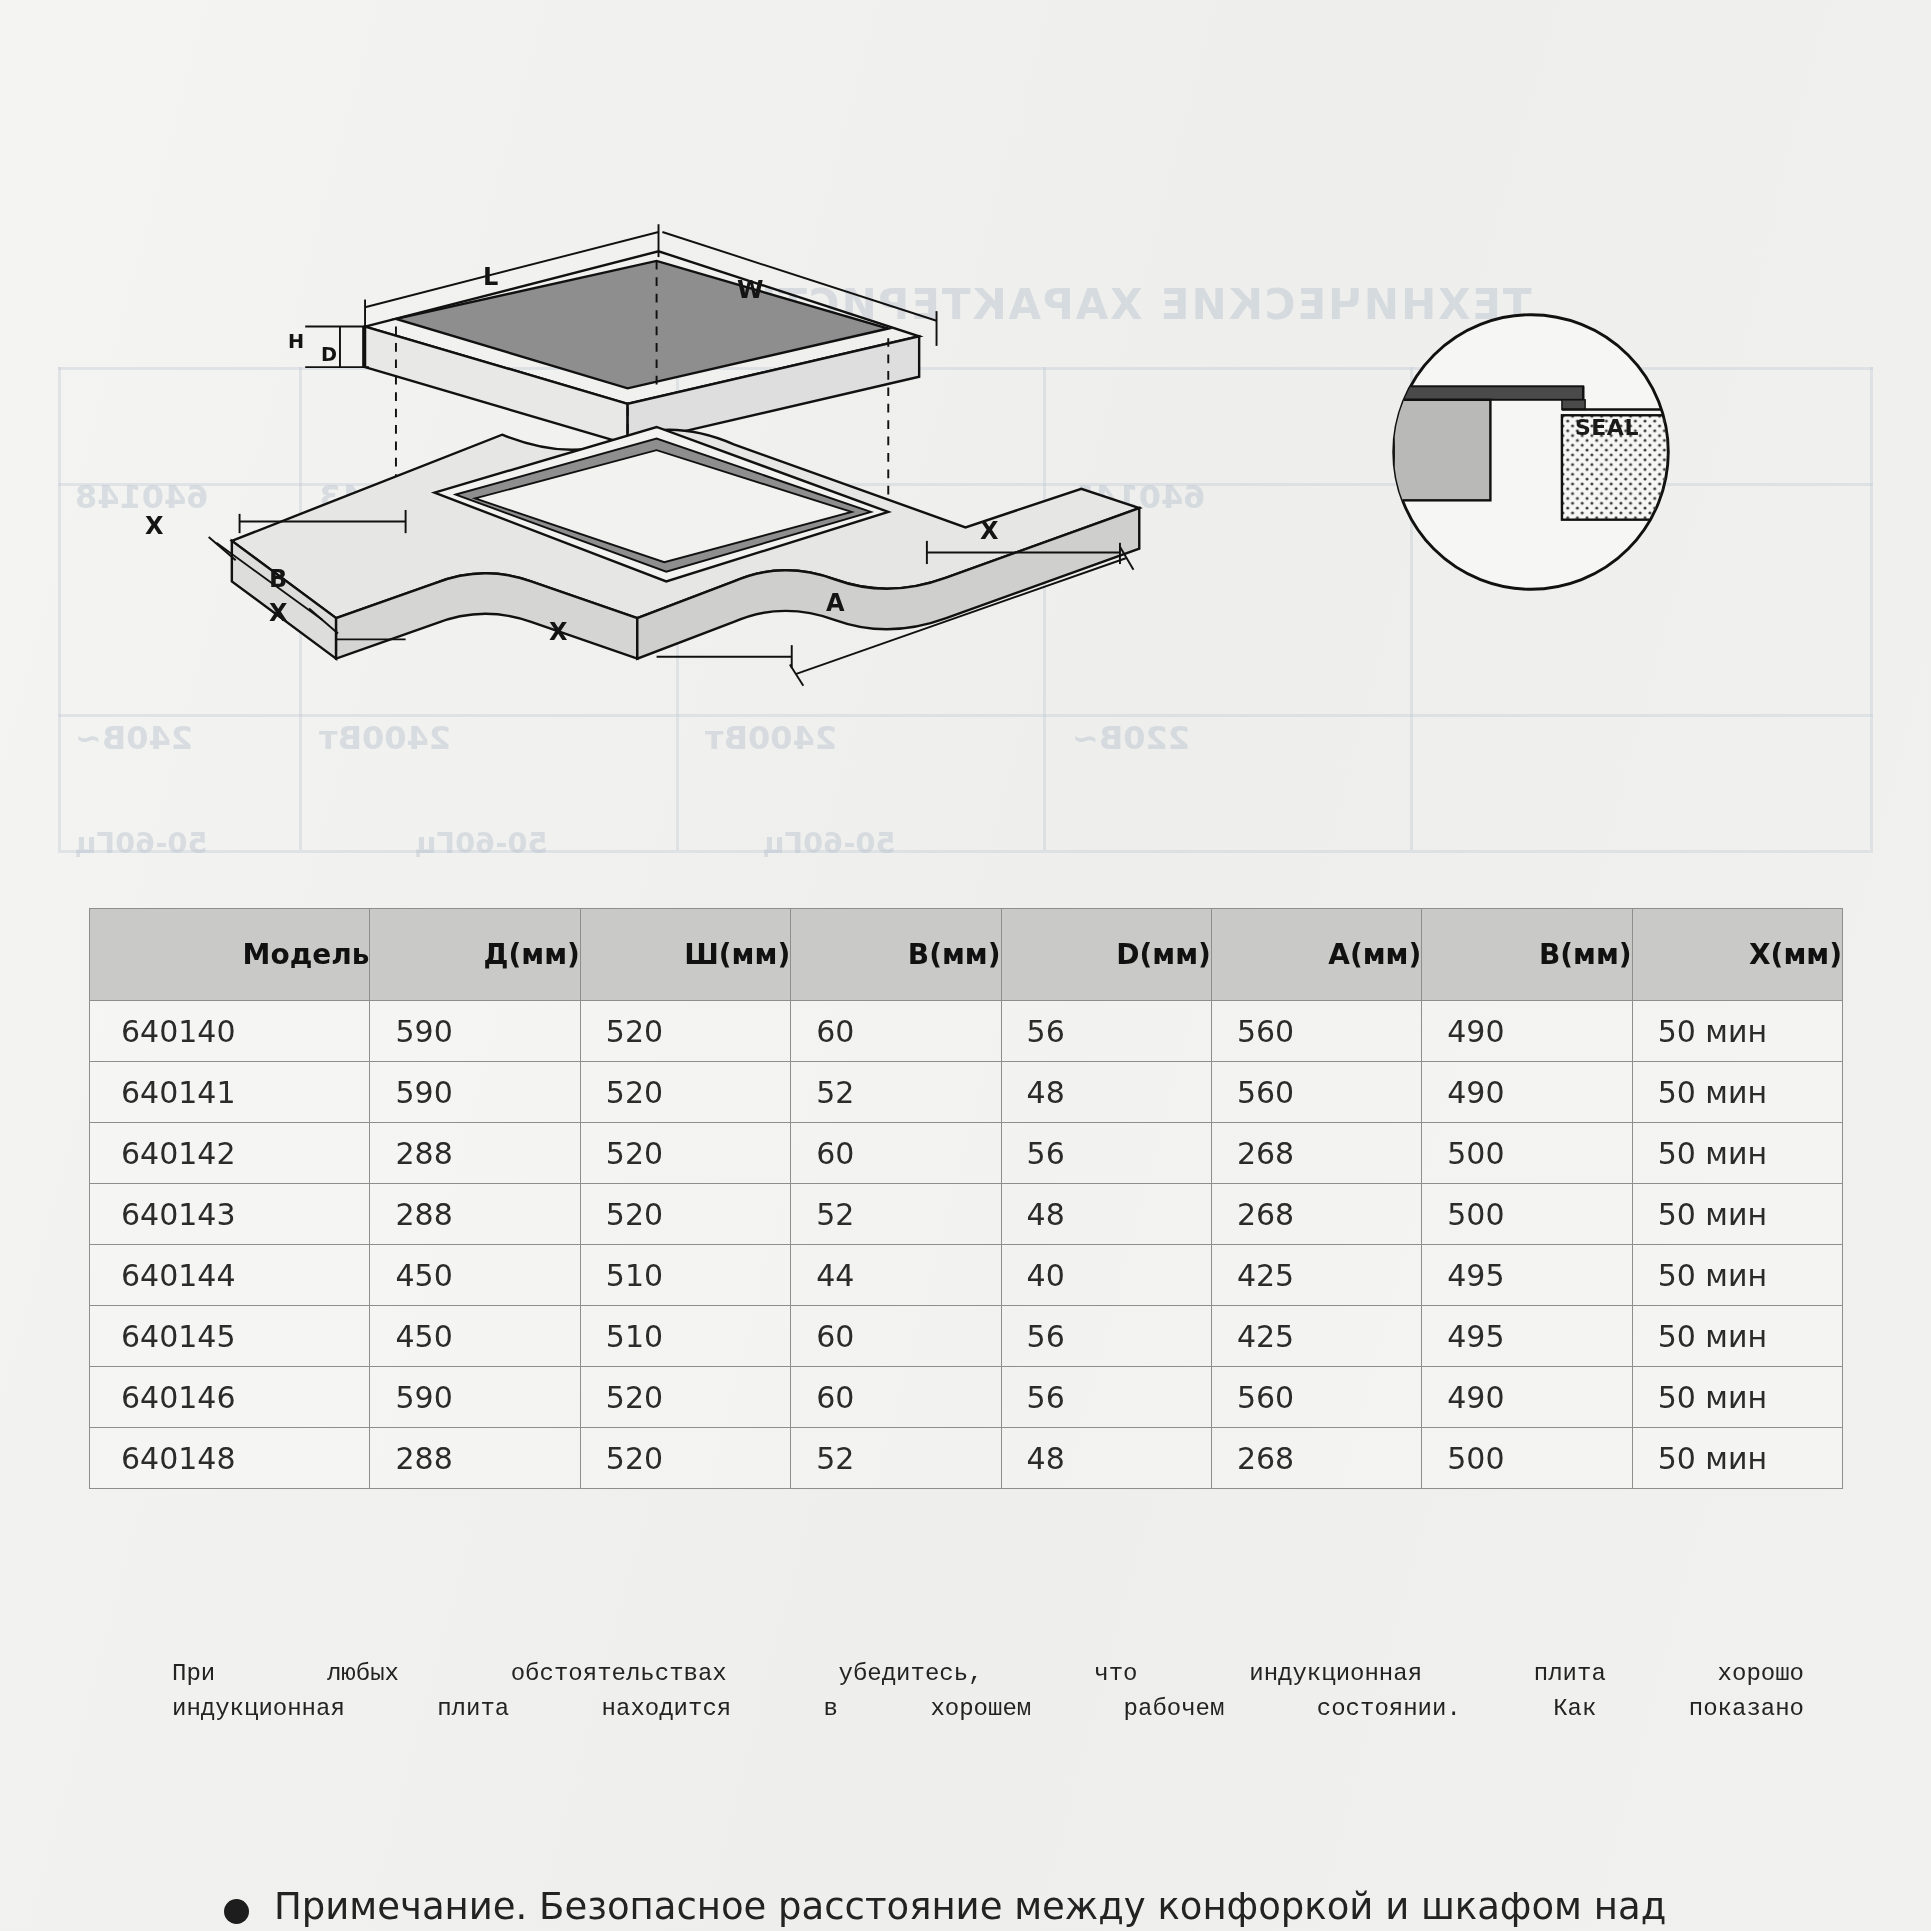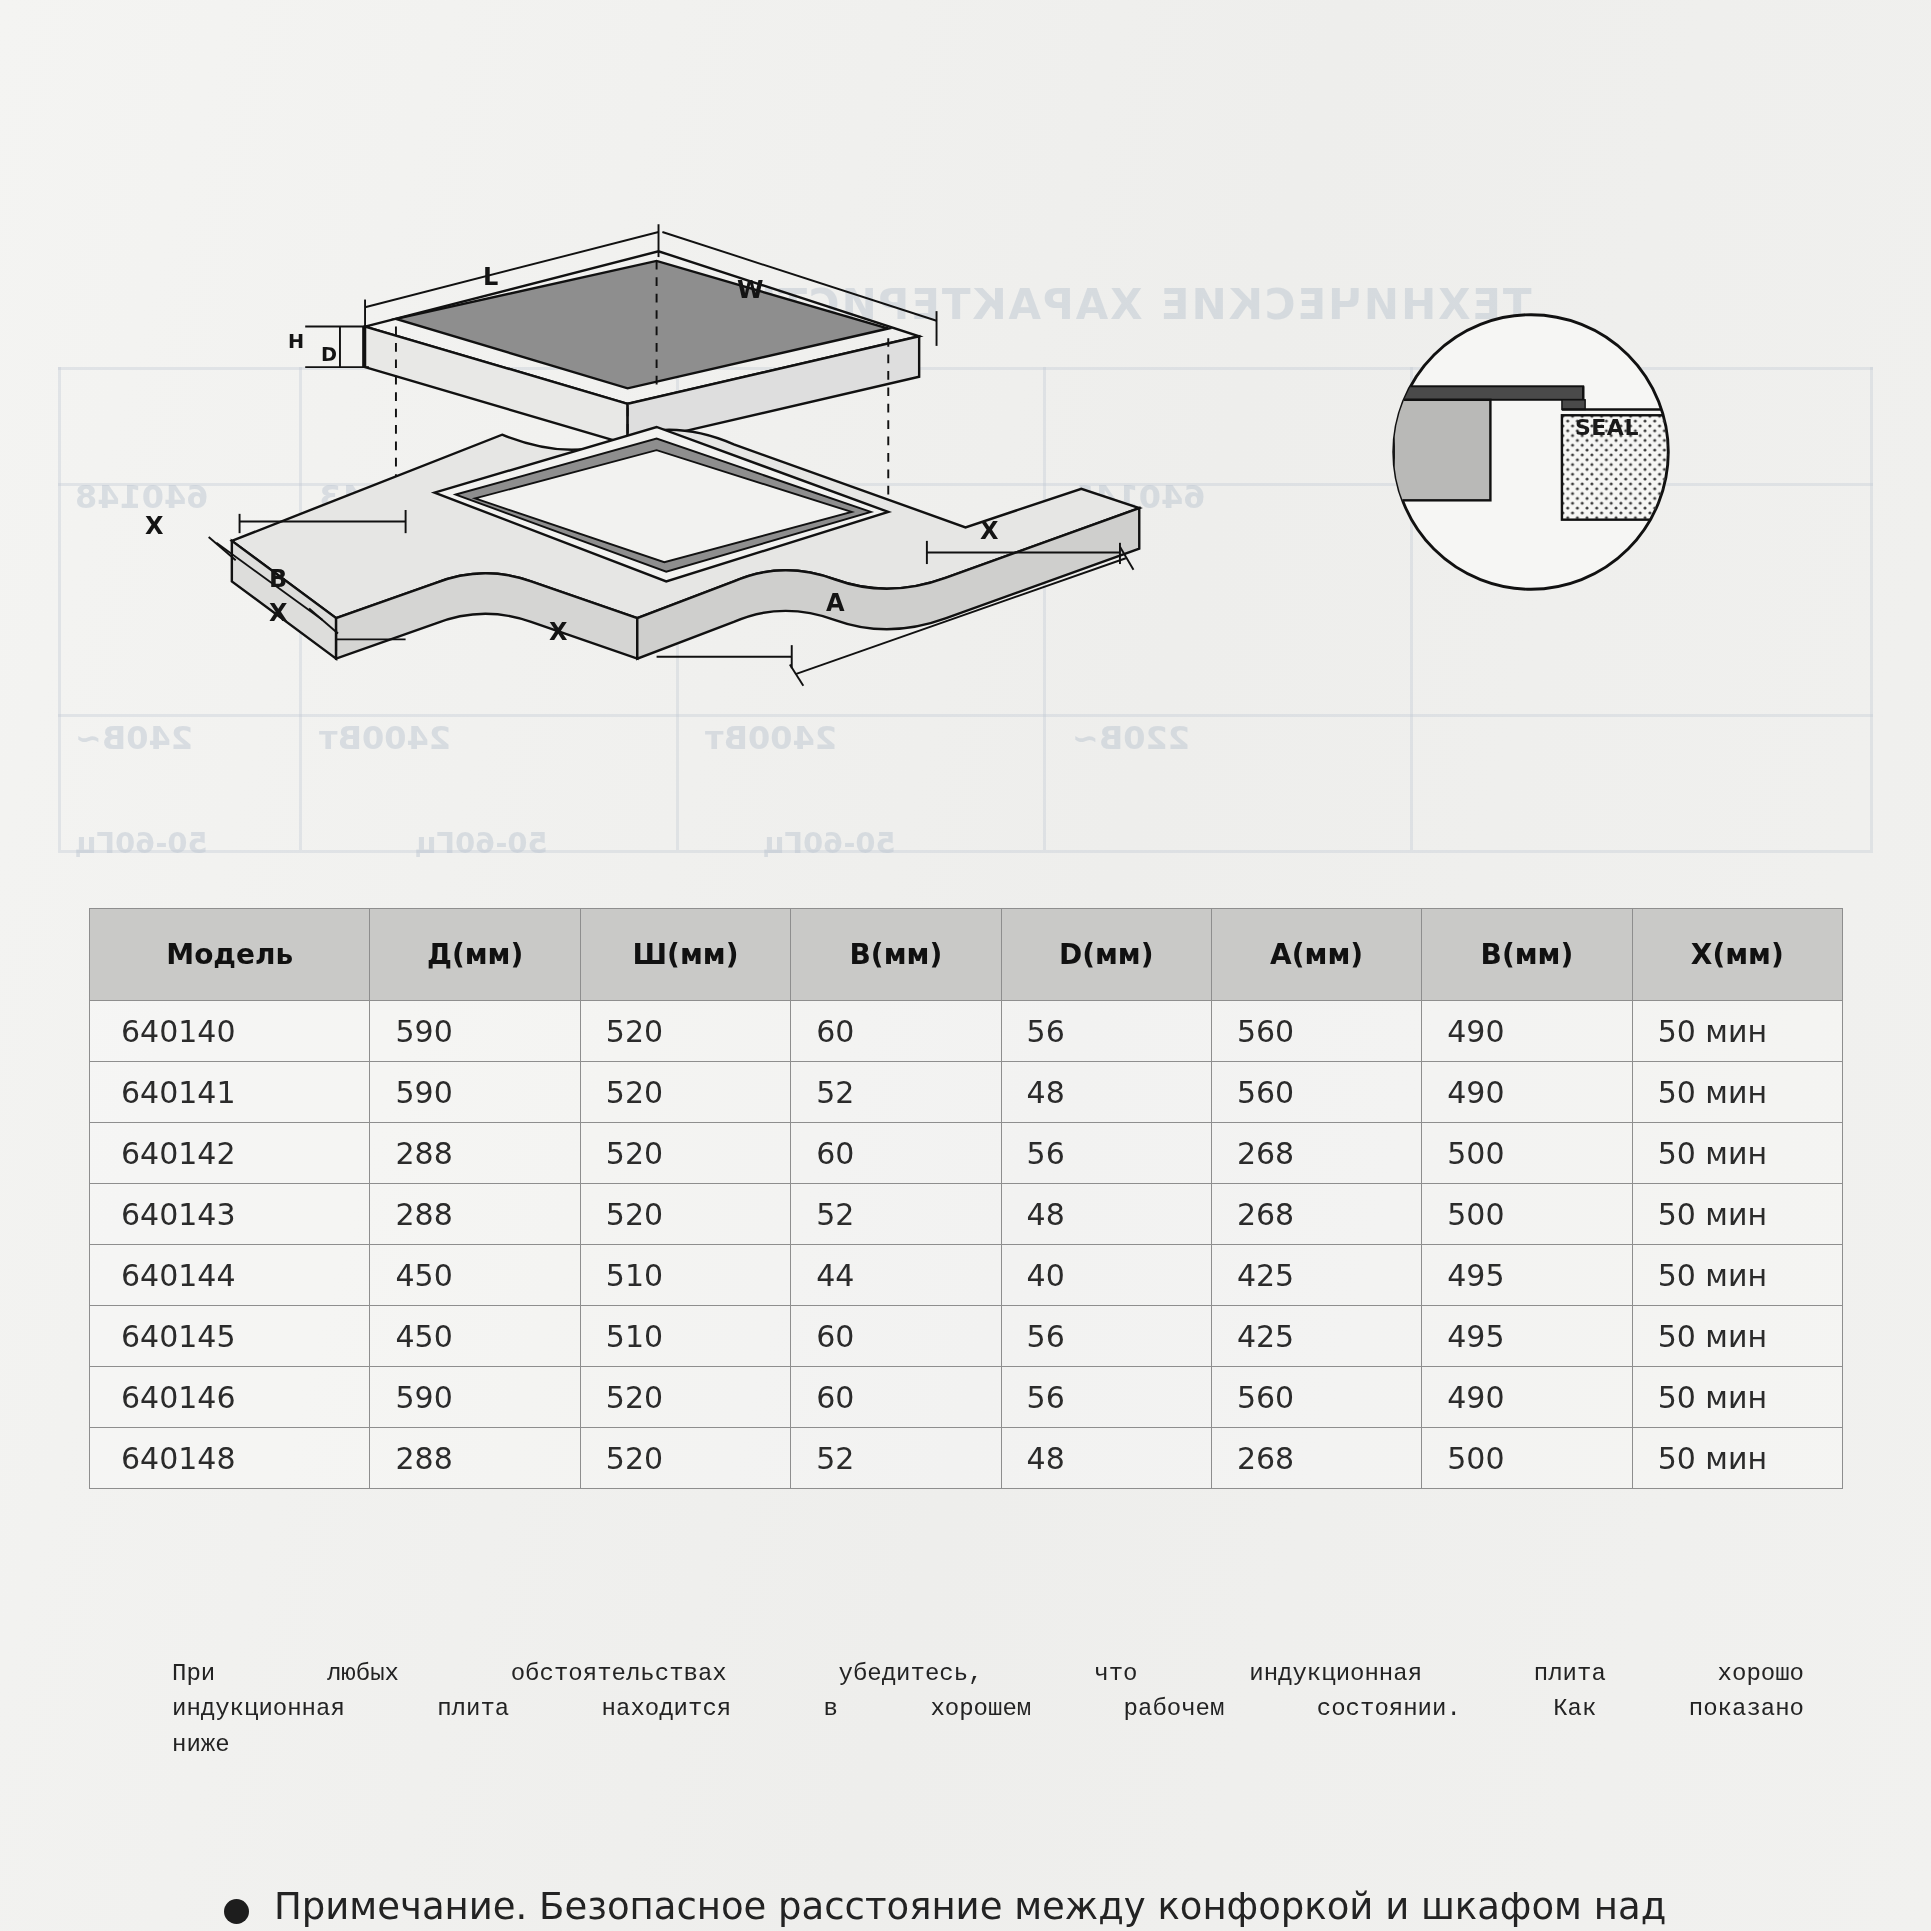--- a/index.html
+++ b/index.html
@@ -88,21 +88,21 @@
     border: 1.9px solid #8e8e8e;
     padding: 0;
     height: 60px;
     vertical-align: middle;
   }
   table.spec thead th {
     background: #c9c9c7;
     height: 91px;
     font-weight: bold;
     font-size: 28px;
-    text-align: center;
+    text-align: right;
     color: #111;
   }
   table.spec tbody td {
     font-weight: normal;
     font-size: 30px;
     text-align: left;
     padding-left: 25px;
     color: #2b2b2b;
   }
   table.spec tbody td.model { padding-left: 31px; }
@@ -407,21 +407,20 @@
         <td>268</td>
         <td>500</td>
         <td>50 мин</td>
       </tr>
     </tbody>
   </table>
 
   <div class="para">
     <div style="text-align:justify; text-align-last:justify;">При любых обстоятельствах убедитесь, что индукционная плита хорошо</div>
     <div style="text-align:justify; text-align-last:justify;">индукционная плита находится в хорошем рабочем состоянии. Как показано</div>
-    <div class="lastline">ниже</div>
   </div>
 
   <div class="note-row">
     <span class="bullet"></span>
     <span class="note-text">Примечание. Безопасное расстояние между конфоркой и шкафом над</span>
   </div>
 
 </div>
 
 

